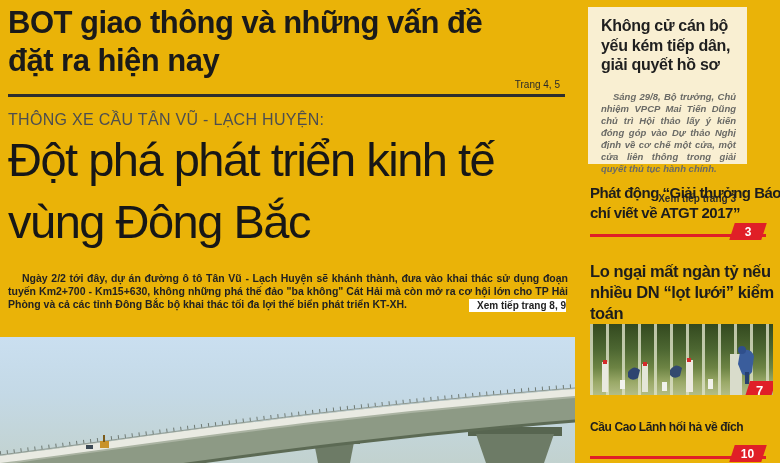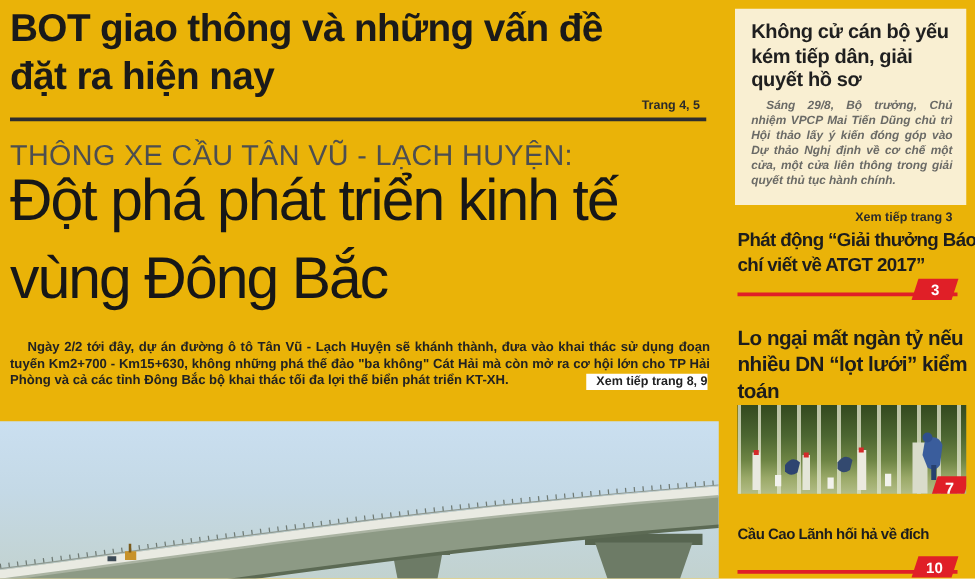--- a/index.html
+++ b/index.html
@@ -4,40 +4,40 @@
 <style>
   html,body{margin:0;padding:0;background:#fff;}
   #stage{position:relative;width:780px;height:463px;background:#eab308;overflow:hidden;
          font-family:"Liberation Sans",sans-serif;color:#1b1b1b;}
   .abs{position:absolute;}
 
   
   .top-headline{left:8px;top:4px;width:520px;font-size:31px;line-height:38px;
                 font-weight:bold;letter-spacing:-0.5px;color:#1a1a1a;}
   .top-pageref{left:8px;top:79px;width:552px;text-align:right;font-size:10px;
-               font-weight:bold;color:#2b2b2b;}
+               font-weight:normal;color:#2b2b2b;}
   .top-rule{left:8px;top:94px;width:557px;height:3px;background:#2e2e2e;}
 
-  .kicker{left:8px;top:111px;font-size:23px;letter-spacing:0.3px;color:#4d4e50;}
+  .kicker{left:8px;top:111px;font-size:16px;letter-spacing:0.3px;color:#4d4e50;}
   .lead-headline{left:8px;top:129px;width:530px;font-size:47px;line-height:62px;
                  font-weight:normal;letter-spacing:-1.5px;color:#171717;}
   .lead-intro{left:8px;top:272px;width:560px;font-size:10.5px;line-height:13px;
               font-weight:bold;text-align:justify;text-indent:14px;color:#222;}
   .lead-pageref{position:absolute;right:2px;bottom:-1px;background:#fff;padding-left:8px;
                 font-size:10px;font-weight:bold;text-indent:0;}
 
   .bridge-photo{left:0;top:337px;width:575px;height:126px;
         background:linear-gradient(180deg,#cadff0 0%,#c4d9e6 45%,#c2d2cf 100%);}
   .bridge-photo svg{position:absolute;left:0;top:0;}
 
   
-  .cream-box{left:588px;top:7px;width:185px;height:157px;background:#f9efd2;
+  .cream-box{left:588px;top:7px;width:159px;height:157px;background:#f9efd2;
              box-sizing:border-box;padding:9px 11px 6px 13px;}
   .box-headline{font-size:16px;line-height:19.5px;font-weight:bold;letter-spacing:-0.3px;color:#1f1f1f;}
-  .box-body{margin-top:4px;font-size:9.5px;line-height:12px;font-style:italic;font-weight:bold;
+  .box-body{margin-top:16px;font-size:9.5px;line-height:12px;font-style:italic;font-weight:bold;
             color:#6a6a66;text-align:justify;text-indent:12px;}
   .box-pageref{margin-top:18px;text-align:right;font-size:10px;font-weight:bold;color:#2b2b2b;}
 
   .sb-head{font-weight:bold;color:#1d1d1d;}
   .sb-head.s2{left:590px;top:183px;width:192px;font-size:15px;line-height:20px;letter-spacing:-0.5px;}
   .sb-head.s3{left:590px;top:261px;width:192px;font-size:16.5px;line-height:21px;letter-spacing:-0.4px;}
   .sb-head.s4{left:590px;top:418px;width:170px;font-size:12px;line-height:19px;letter-spacing:-0.4px;}
 
   .rule-wrap{height:18px;}
   .rule-wrap .bar{position:absolute;left:0;right:0;bottom:3px;height:3px;background:#e01f27;}

